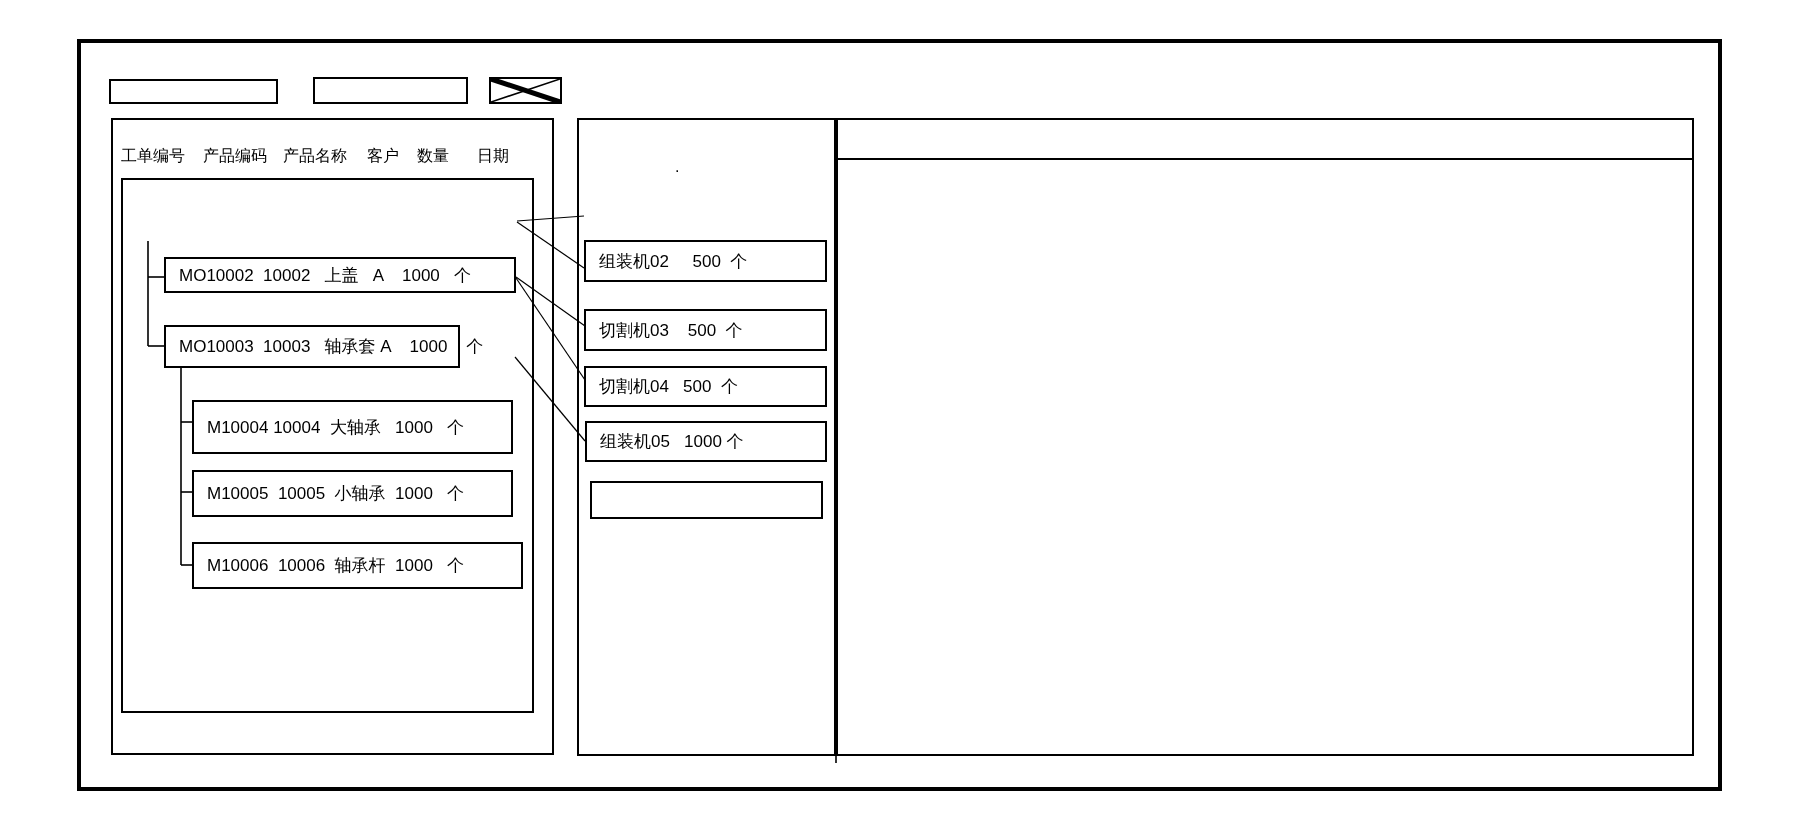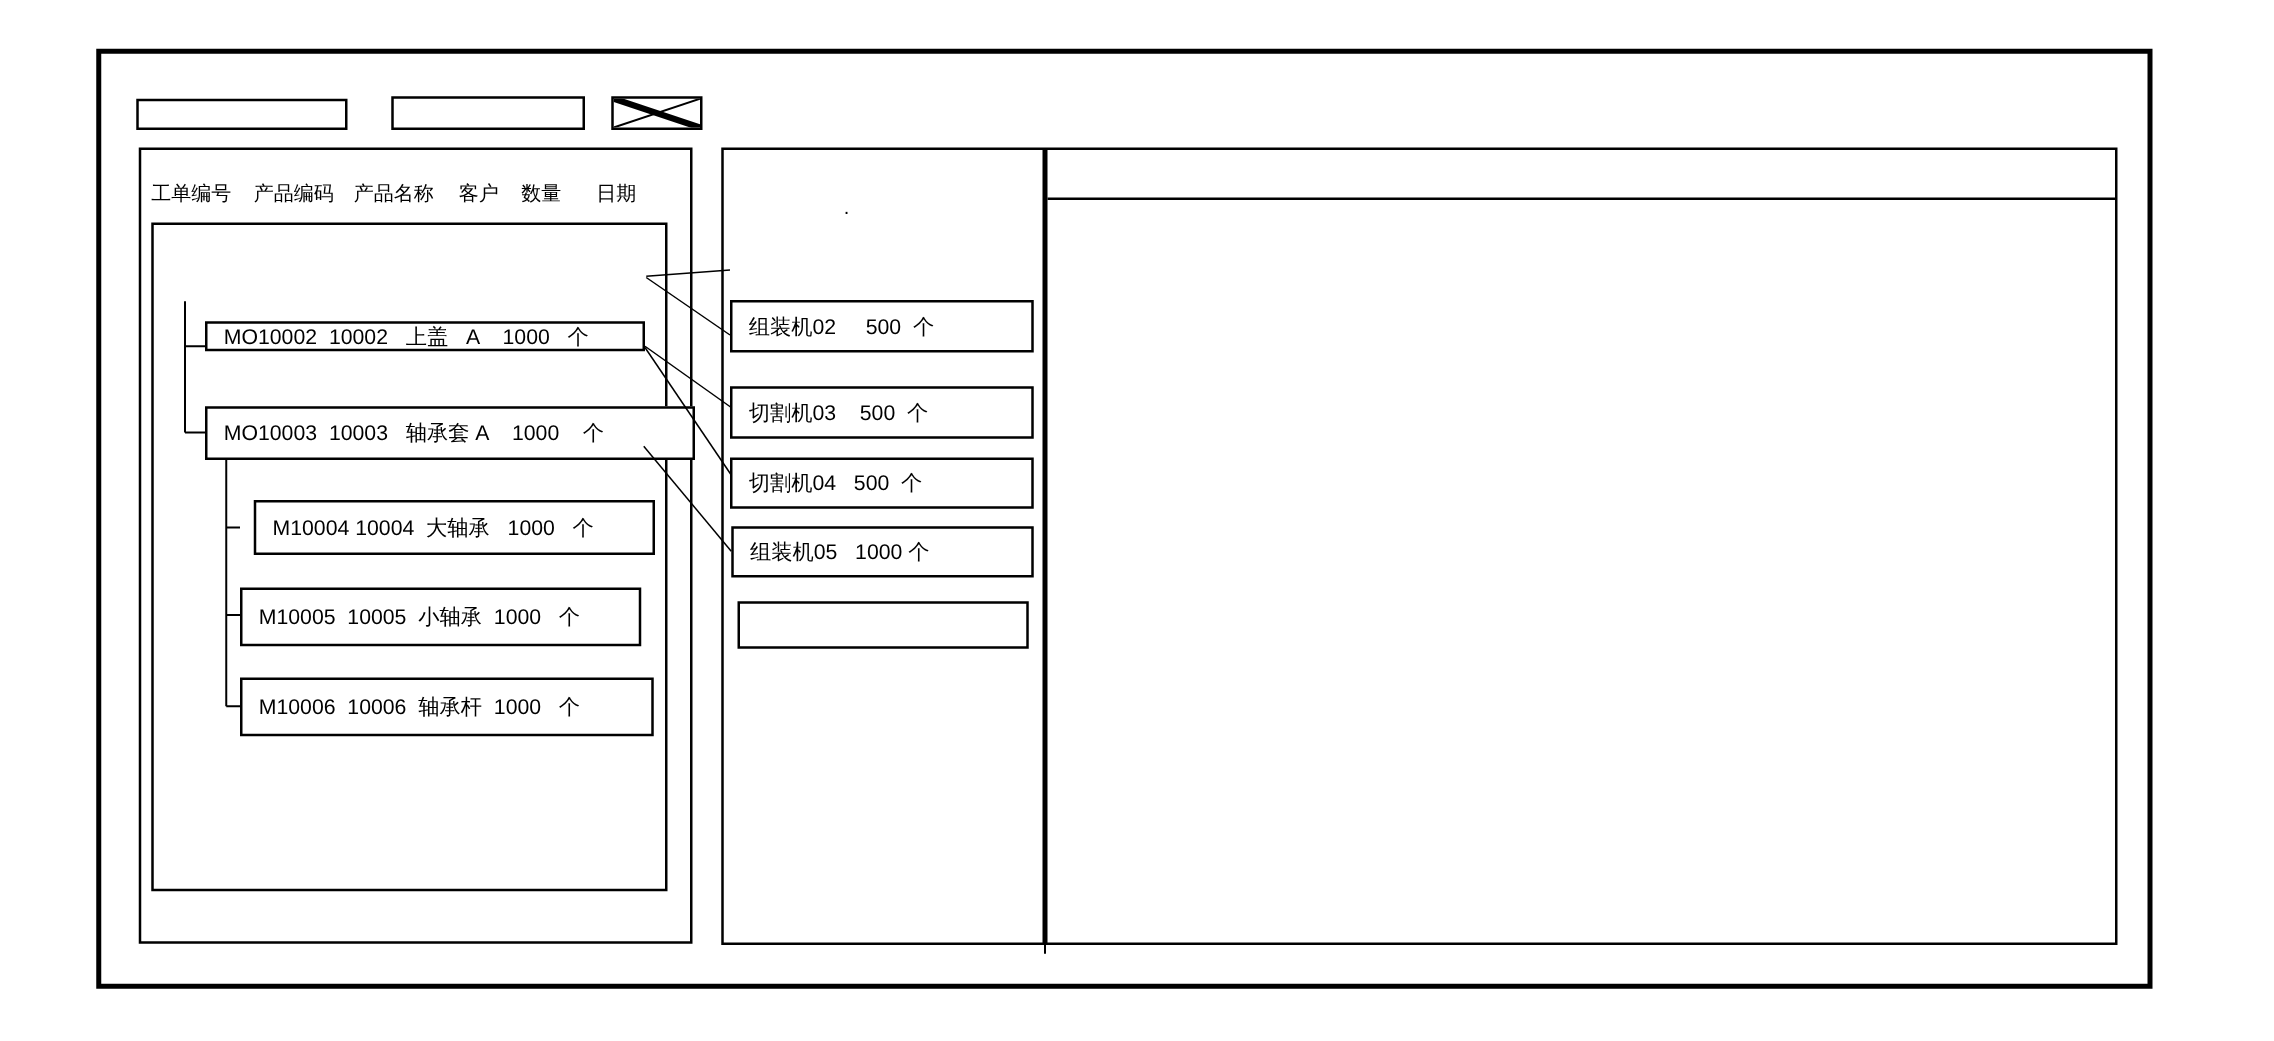--- a/index.html
+++ b/index.html
@@ -45,27 +45,27 @@
 
     <span class="col-h" style="left:8px;   top:26px;">工单编号</span>
     <span class="col-h" style="left:90px;  top:26px;">产品编码</span>
     <span class="col-h" style="left:170px; top:26px;">产品名称</span>
     <span class="col-h" style="left:254px; top:26px;">客户</span>
     <span class="col-h" style="left:304px; top:26px;">数量</span>
     <span class="col-h" style="left:364px; top:26px;">日期</span>
 
     <div class="abs panel" style="left:8px; top:58px; width:413px; height:535px;">
 
-      <div class="wf-box" style="left:41px; top:77px;  width:352px; height:24px;text-align:right;">
+      <div class="wf-box" style="left:41px; top:77px;  width:352px; height:36px;text-align:right;">
         <span>MO10002  10002   上盖   A    1000   个</span>
       </div>
-      <div class="wf-box" style="left:41px; top:145px; width:392px; height:43px;">
+      <div class="wf-box" style="left:41px; top:145px; width:296px; height:43px;">
         <span>MO10003  10003   轴承套 A    1000    个</span>
       </div>
-      <div class="wf-box" style="left:80px; top:220px; width:321px; height:44px;">
+      <div class="wf-box" style="left:69px; top:220px; width:321px; height:54px;">
         <span>M10004 10004  大轴承   1000   个</span>
       </div>
       <div class="wf-box" style="left:69px; top:290px; width:321px; height:47px;">
         <span>M10005  10005  小轴承  1000   个</span>
       </div>
       <div class="wf-box" style="left:69px; top:362px; width:331px; height:47px;">
         <span>M10006  10006  轴承杆  1000   个</span>
       </div>
     </div>
   </div>

